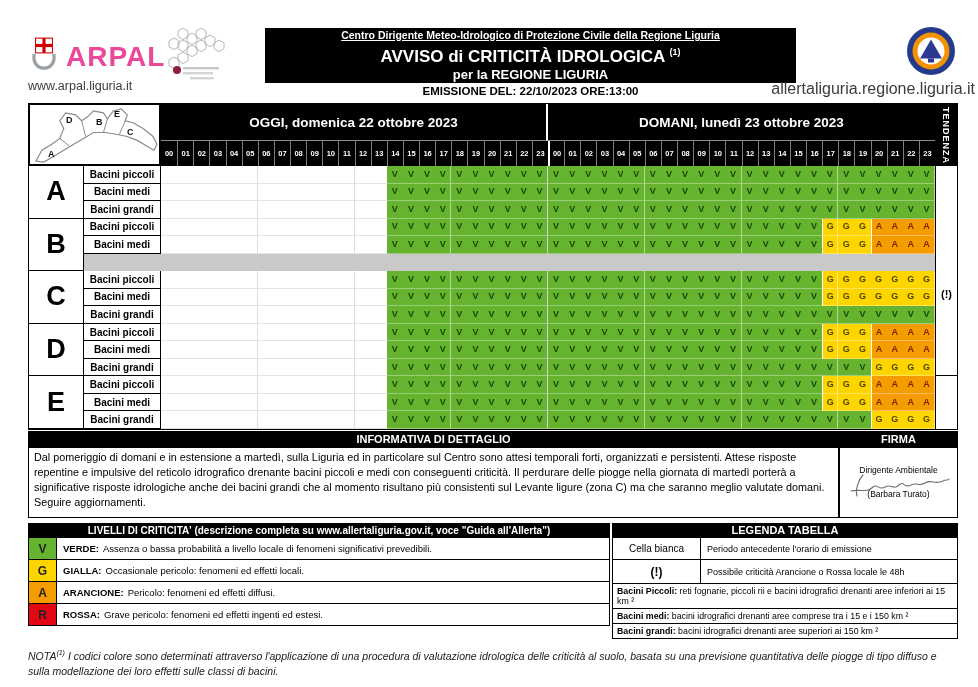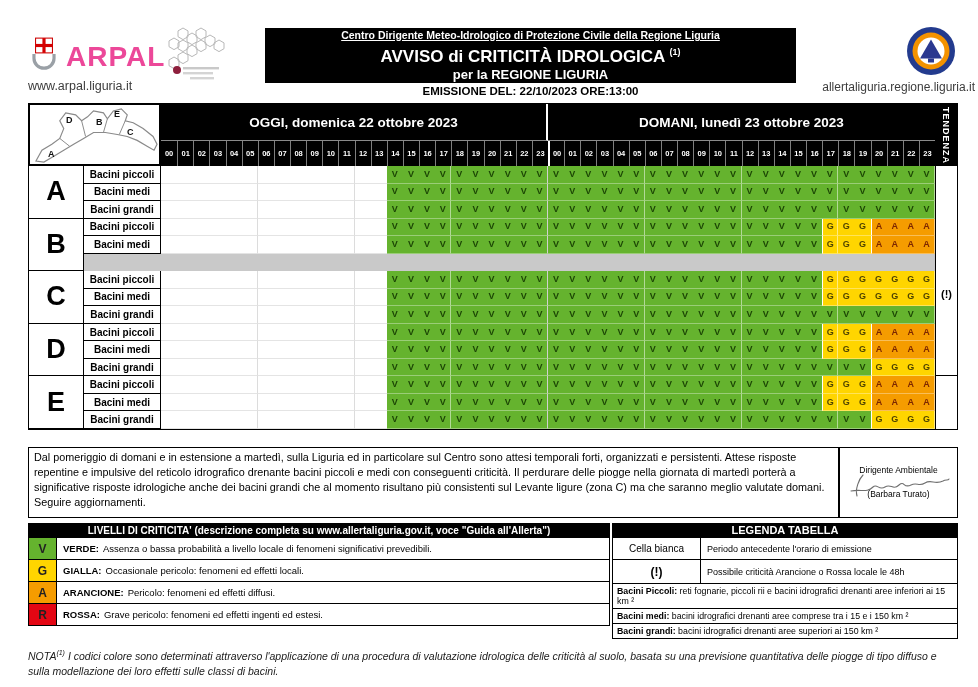--- a/index.html
+++ b/index.html
@@ -14,21 +14,21 @@
   .titleblock{position:absolute;left:265px;top:28px;width:531px;height:55px;background:#000;
               color:#fff;text-align:center;padding-top:1px;box-sizing:border-box;}
   .titleblock .t1{font-size:10.5px;font-weight:bold;text-decoration:underline;line-height:13px;}
   .titleblock .t2{font-size:17px;font-weight:bold;line-height:21px;}
   .titleblock .t2 sup{font-size:9px;}
   .titleblock .t3{font-size:13px;font-weight:bold;line-height:16px;}
   .emission{position:absolute;left:265px;top:85px;width:531px;text-align:center;
             font-size:11.5px;font-weight:bold;}
   .pcbadge{position:absolute;left:906px;top:26px;}
   .allerta-url{position:absolute;left:770px;top:80px;width:205px;text-align:right;
-               font-size:12px;color:#3c3c3c;}
+               font-size:16px;color:#3c3c3c;}
 
   
   .matrix{position:absolute;left:28px;top:103px;width:930px;height:327px;
           display:grid;box-sizing:border-box;
           grid-template-columns:55px 77px repeat(48,1fr) 22px;
           grid-template-rows:37px 25px repeat(15,1fr);
           border:1.5px solid #000;background:#fff;}
   .m-map{grid-column:1/3;grid-row:1/3;border-right:2px solid #000;border-bottom:2px solid #000;
          position:relative;background:#fff;box-sizing:border-box;border-top:1px solid #000;border-left:1px solid #000;}
   .m-map .zl{position:absolute;font-size:9px;font-weight:bold;color:#111;}
@@ -907,20 +907,24 @@
       <div class="m-cell" style="grid-area: 17 / 43; background: rgb(101, 179, 46); color: rgb(28, 70, 5); border-bottom: 1px solid rgba(255, 255, 255, 0.35);">V</div>
       <div class="m-cell" style="grid-area: 17 / 44; background: rgb(101, 179, 46); color: rgb(28, 70, 5); border-bottom: 1px solid rgba(255, 255, 255, 0.35); border-right: 1px solid rgba(255, 255, 255, 0.5);">V</div>
       <div class="m-cell" style="grid-area: 17 / 45; background: rgb(101, 179, 46); color: rgb(28, 70, 5); border-bottom: 1px solid rgba(255, 255, 255, 0.35);">V</div>
       <div class="m-cell" style="grid-area: 17 / 46; background: rgb(101, 179, 46); color: rgb(28, 70, 5); border-bottom: 1px solid rgba(255, 255, 255, 0.35);">V</div>
       <div class="m-cell" style="grid-area: 17 / 47; background: rgb(255, 213, 0); color: rgb(79, 68, 0); border-bottom: 1px solid rgba(255, 255, 255, 0.35); border-left: 1px solid rgb(255, 255, 255);">G</div>
       <div class="m-cell" style="grid-area: 17 / 48; background: rgb(255, 213, 0); color: rgb(79, 68, 0); border-bottom: 1px solid rgba(255, 255, 255, 0.35);">G</div>
       <div class="m-cell" style="grid-area: 17 / 49; background: rgb(255, 213, 0); color: rgb(79, 68, 0); border-bottom: 1px solid rgba(255, 255, 255, 0.35);">G</div>
       <div class="m-cell" style="grid-area: 17 / 50; background: rgb(255, 213, 0); color: rgb(79, 68, 0); border-bottom: 1px solid rgba(255, 255, 255, 0.35); border-right: 1px solid rgba(255, 255, 255, 0.5);">G</div>
     </div>
 
+  <div class="info-bar">
+    <div class="ib1">INFORMATIVA DI DETTAGLIO</div>
+    <div class="ib2">FIRMA</div>
+  </div>
   <div class="info-text">Dal pomeriggio di domani e in estensione a martedì, sulla Liguria ed in particolare sul Centro sono attesi temporali forti, organizzati e persistenti. Attese risposte repentine e impulsive del reticolo idrografico drenante bacini piccoli e medi con conseguenti criticità. Il perdurare delle piogge nella giornata di martedì porterà a significative risposte idrologiche anche dei bacini grandi che al momento risultano più consistenti sul Levante ligure (zona C) ma che saranno meglio valutate domani. Seguire aggiornamenti.</div>
   <div class="firma-box">
     <div class="role">Dirigente Ambientale</div>
     <div class="sig">
       <svg width="104" height="30" viewBox="0 0 104 30">
         <path d="M10,27 C8,20 12,10 16,6 M4,22 C14,20 20,24 26,18 C30,14 32,22 38,18 C44,14 46,22 52,16 C58,11 56,20 64,16 C70,13 72,18 78,14 C84,10 88,16 96,12 C99,10 101,12 102,10" stroke="#6f6f6f" stroke-width="1.1" fill="none" stroke-linecap="round"></path>
       </svg>
     </div>
     <div class="name">(Barbara Turato)</div>
   </div>

